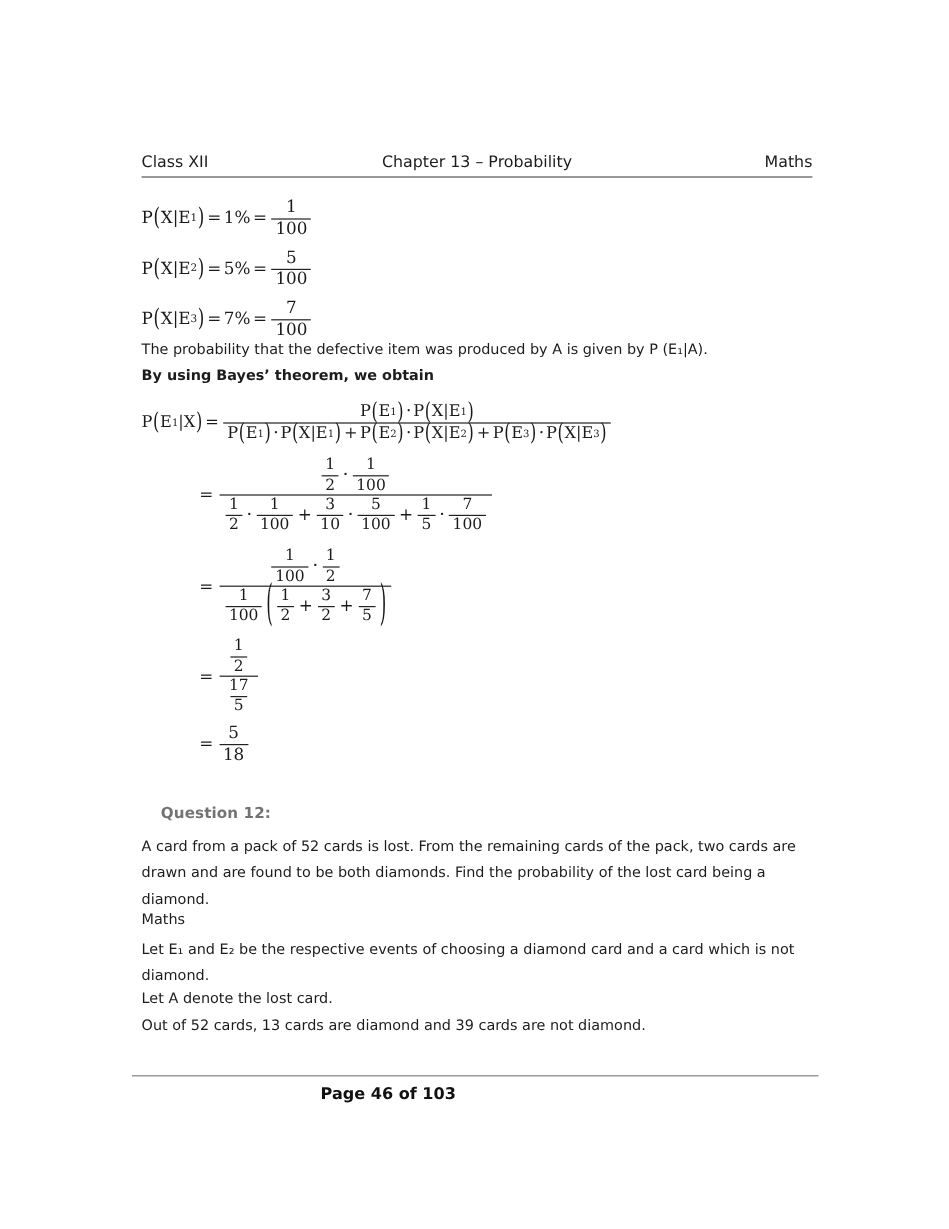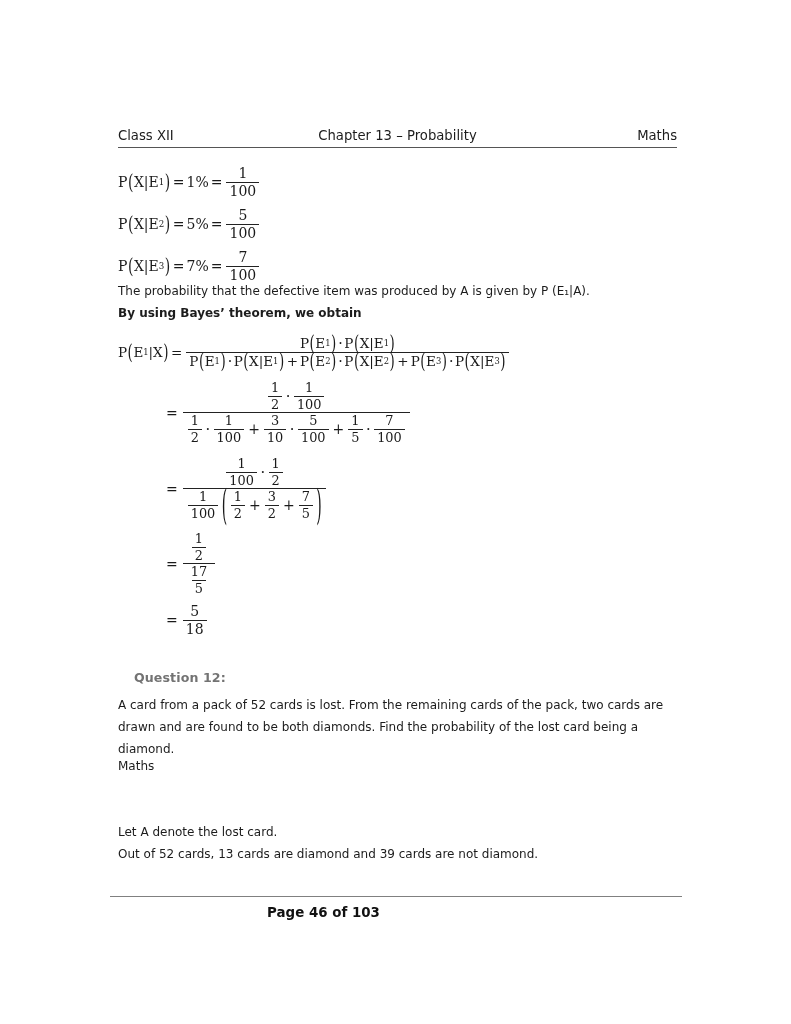--- a/index.html
+++ b/index.html
@@ -400,20 +400,21 @@
       </span>
     </span>
   </div>
 
   <div class="qlabel" style="top:670px;">Question 12:</div>
 
   <div class="ptext wrapish" style="top:694px; line-height:22px;">A card from a pack of 52 cards is lost. From the remaining cards of the pack, two cards are drawn and are found to be both diamonds. Find the probability of the lost card being a diamond.</div>
 
   <div class="ptext" style="top:758px;">Maths</div>
 
+  <div class="ptext wrapish" style="top:780px; line-height:22px;">Let E₁ and E₂ be the respective events of choosing a diamond card and a card which is not diamond.</div>
 
   <div class="ptext" style="top:824px;">Let A denote the lost card.</div>
 
   <div class="ptext" style="top:846px;">Out of 52 cards, 13 cards are diamond and 39 cards are not diamond.</div>
 
   <div class="footer-rule"></div>
   <div class="footer-text">Page 46 of 103</div>
 
 </div>
 

